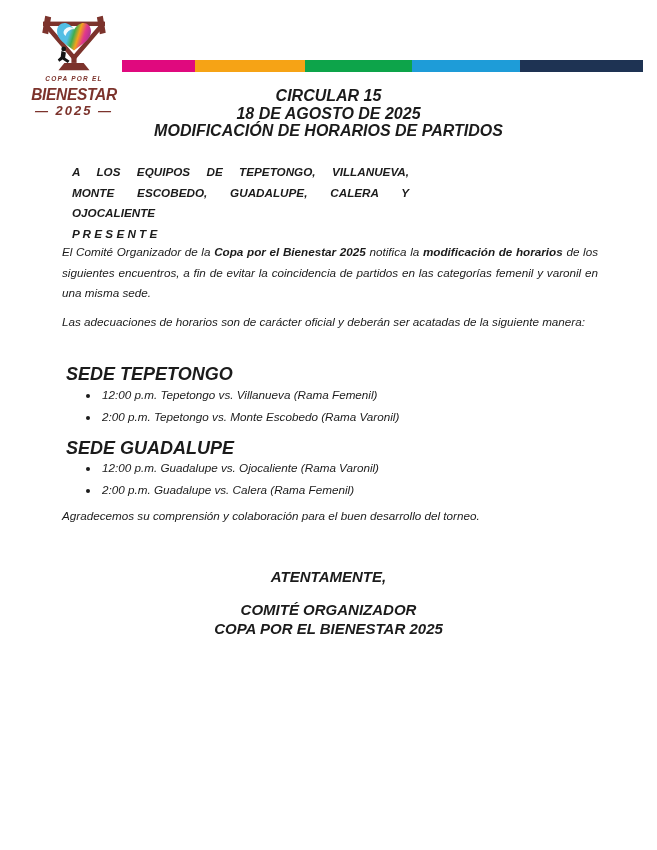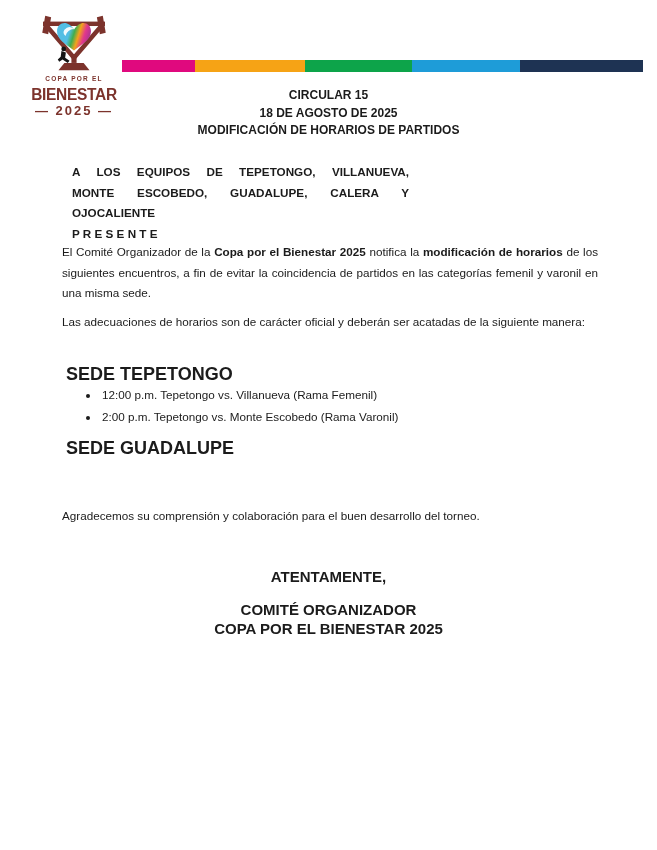--- a/index.html
+++ b/index.html
@@ -5,21 +5,21 @@
   html, body { margin: 0; padding: 0; background: #ffffff; }
   .page {
     position: relative;
     width: 657px;
     height: 850px;
     background: #ffffff;
     font-family: "Liberation Sans", sans-serif;
     color: #1b1b1b;
     overflow: hidden;
   }
-  .abs { position: absolute; }
+  .abs { position: absolute; font-style: italic; }
 
   
   .logo {
     left: 30px; top: 12px; width: 88px;
     text-align: center;
     color: #7c332c;
     line-height: 1;
   }
   .logo svg { display: block; margin: 0 auto; }
   .logo-small  { font-size: 6.5px;  font-weight: bold; letter-spacing: 1.2px; margin-top: 2px; }
@@ -37,21 +37,21 @@
   .seg-1 { width: 110px; }
   .seg-2 { width: 107px; }
   .seg-3 { width: 108px; }
   .seg-4 { width: 123px; }
 
   
   .doc-header {
     left: 0; top: 87px; width: 100%;
     text-align: center;
     font-weight: bold;
-    font-size: 12px;
+    font-size: 16px;
     line-height: 17.6px;
   }
 
   
   .bodytext { font-size: 11.7px; line-height: 20.5px; }
 
   .recipients {
     left: 72px; top: 162px; width: 337px;
     font-weight: bold;
   }
@@ -157,20 +157,24 @@
 
   <p class="abs para para2 bodytext">Las adecuaciones de horarios son de carácter oficial y deberán ser acatadas de la siguiente manera:</p>
 
   <h3 class="abs sede sede-1">SEDE TEPETONGO</h3>
   <ul class="abs matches ul-1 bodytext">
     <li>12:00 p.m. Tepetongo vs. Villanueva (Rama Femenil)</li>
     <li>2:00 p.m. Tepetongo vs. Monte Escobedo (Rama Varonil)</li>
   </ul>
 
   <h3 class="abs sede sede-2">SEDE GUADALUPE</h3>
+  <ul class="abs matches ul-2 bodytext">
+    <li>12:00 p.m. Guadalupe vs. Ojocaliente (Rama Varonil)</li>
+    <li>2:00 p.m. Guadalupe vs. Calera (Rama Femenil)</li>
+  </ul>
 
   <p class="abs para closing bodytext">Agradecemos su comprensión y colaboración para el buen desarrollo del torneo.</p>
 
   <div class="abs signature">
     <div class="salutation">ATENTAMENTE,</div>
     <div>COMITÉ ORGANIZADOR</div>
     <div>COPA POR EL BIENESTAR 2025</div>
   </div>
 
 </div>

